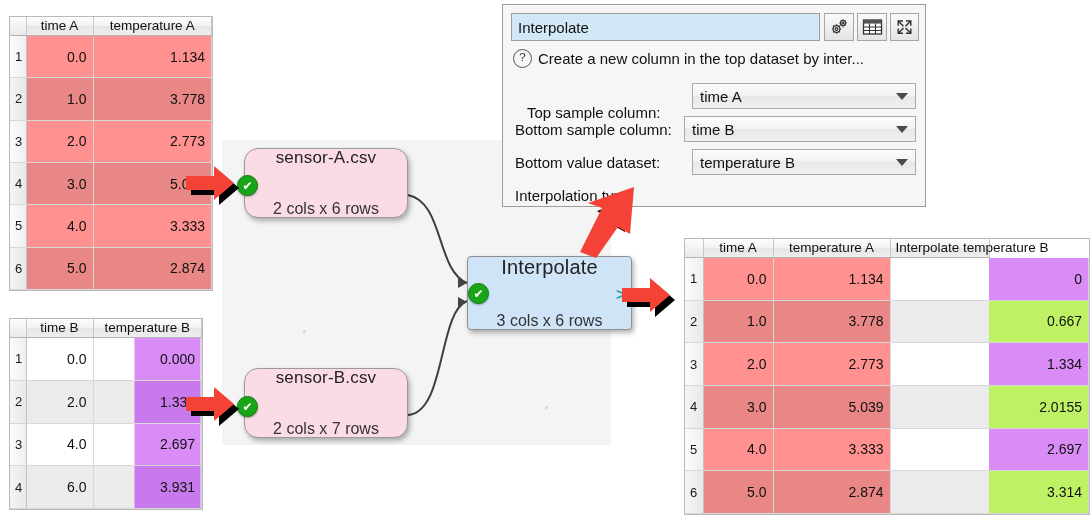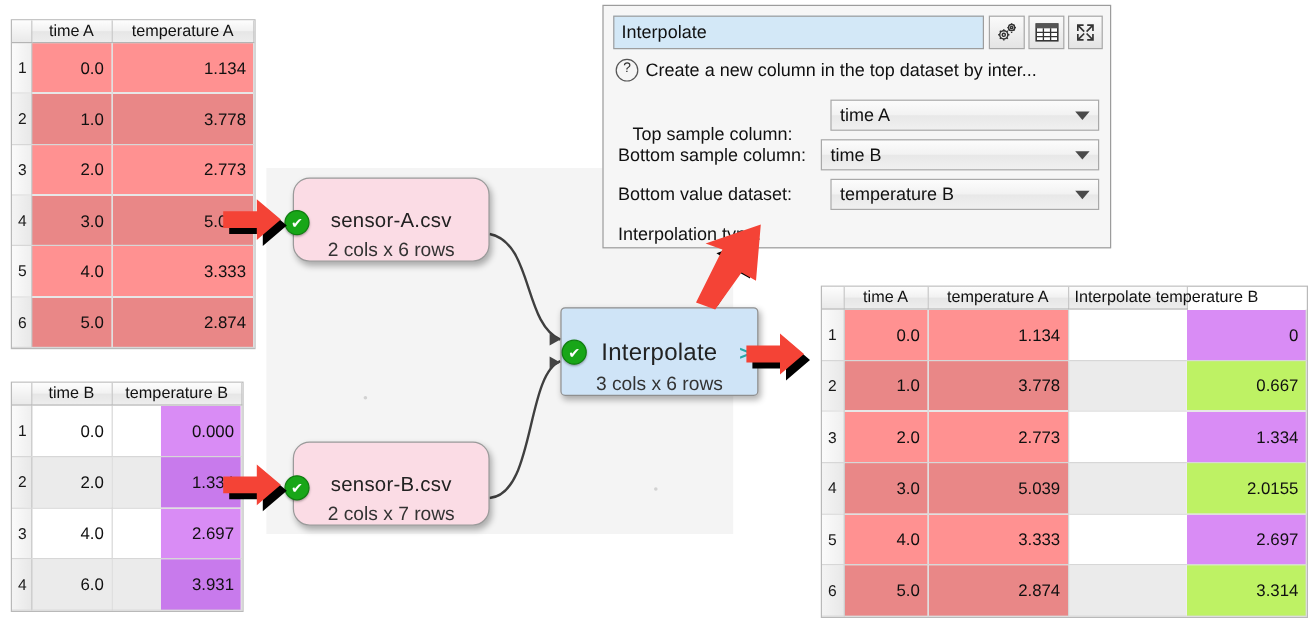--- a/index.html
+++ b/index.html
@@ -38,21 +38,21 @@
   .pur2{background:#bef264;}
   .blank1{background:#ffffff;}
   .blank2{background:#ebebeb;}
 
   
   #canvas{position:absolute;background:#f4f4f4;}
   .dot{position:absolute;width:3px;height:3px;background:#d2d2d2;border-radius:50%;}
   .node{
     position:absolute;box-sizing:border-box;
     box-shadow:2px 3px 5px rgba(0,0,0,0.30);
-    display:flex;flex-direction:column;align-items:center;justify-content:flex-end;
+    display:flex;flex-direction:column;align-items:center;justify-content:space-between;
   }
   .node.src{background:#fbdce5;border:1px solid #9a9a9a;border-radius:14px;}
   .node.op{background:#cfe4f7;border:1px solid #8f8f8f;border-radius:4px;}
   .node .ttl{font-size:17px;color:#222;letter-spacing:.2px;line-height:1;}
   .node.op .ttl{font-size:20px;}
   .node .sub{font-size:16px;color:#333;margin-top:9px;line-height:1;}
   .chk{
     position:absolute;width:19px;height:19px;border-radius:50%;
     background:#18a618;border:1px solid #0f7d0f;
     display:flex;align-items:center;justify-content:center;

